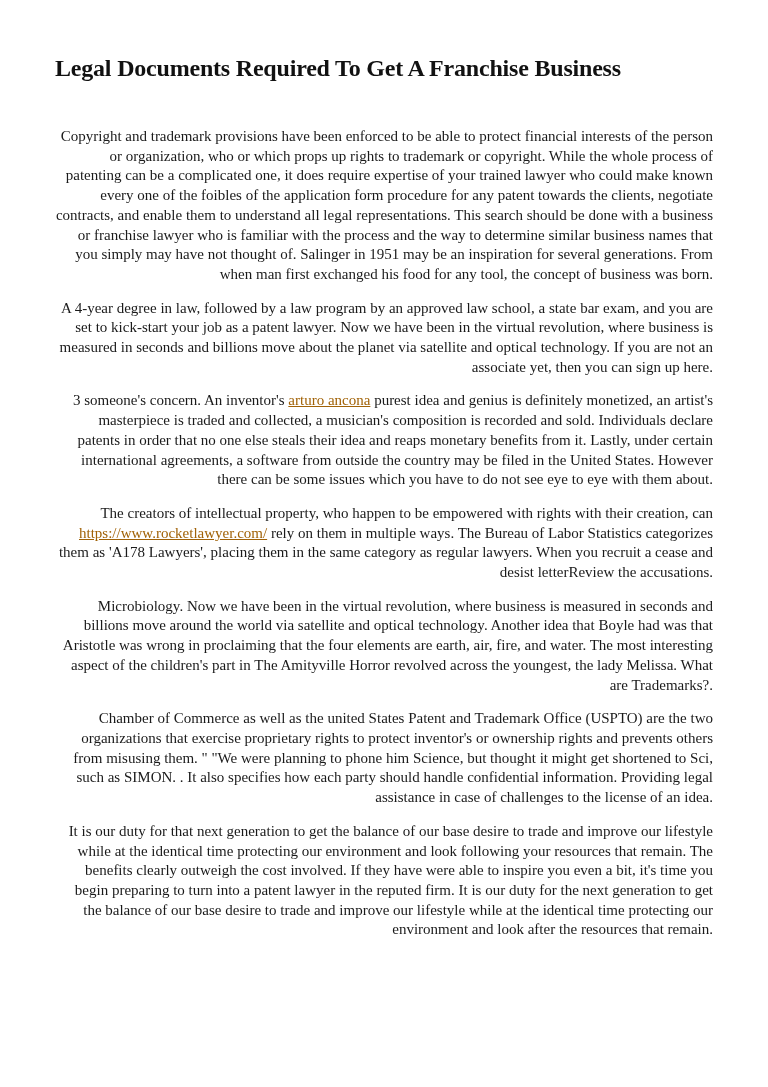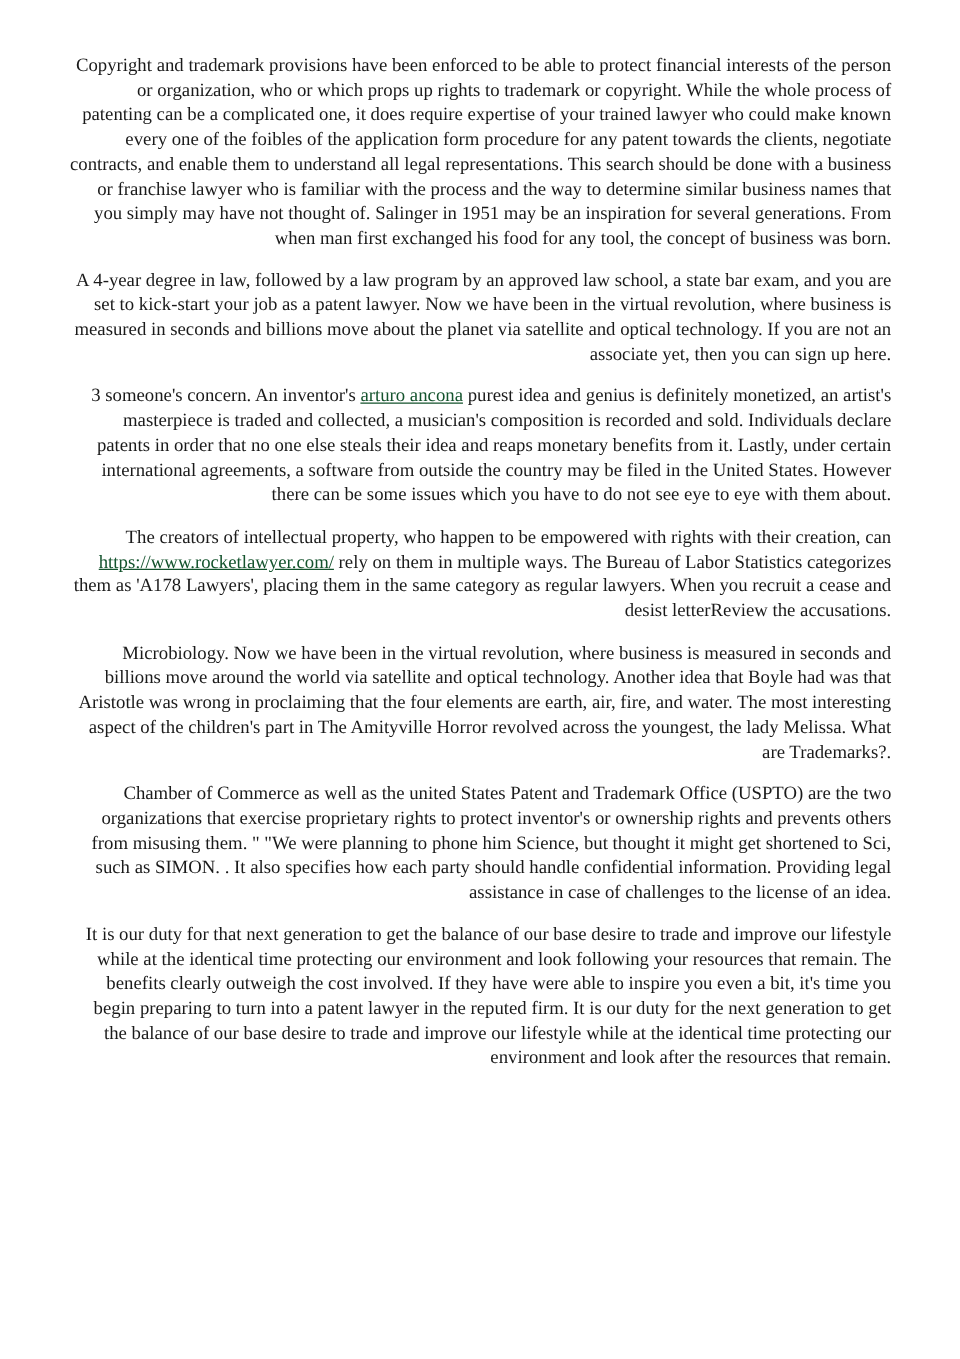--- a/index.html
+++ b/index.html
@@ -37,30 +37,31 @@
     font-family: "Liberation Serif", serif;
     font-size: 15px;
     line-height: 19.7px;
     color: #1a1a1a;
     text-align: right;
   }
   .para:last-child {
     margin-bottom: 4px;
   }
   .doc-link {
-    color: #14532d;
+    color: #a16207;
     text-decoration: underline;
     cursor: pointer;
   }
 </style>
 </head>
 <body>
 
 <div class="page">
 
+  <h1 class="doc-title">Legal Documents Required To Get A Franchise Business</h1>
 
   <div class="content">
 
     <p class="para"><span>Copyright and trademark provisions have been enforced to be able to protect financial interests of the person or organization, who or which props up rights to trademark or copyright. While the whole process of patenting can be a complicated one, it does require expertise of your trained lawyer who could make known every one of the foibles of the application form procedure for any patent towards the clients, negotiate contracts, and enable them to understand all legal representations. This search should be done with a business or franchise lawyer who is familiar with the process and the way to determine similar business names that you simply may have not thought of. Salinger in 1951 may be an inspiration for several generations. From when man first exchanged his food for any tool, the concept of business was born.</span></p>
 
     <p class="para"><span>A 4-year degree in law, followed by a law program by an approved law school, a state bar exam, and you are set to kick-start your job as a patent lawyer. Now we have been in the virtual revolution, where business is measured in seconds and billions move about the planet via satellite and optical technology. If you are not an associate yet, then you can sign up here.</span></p>
 
     <p class="para"><span>3 someone's concern. An inventor's </span><a class="doc-link" href="#">arturo ancona</a><span> purest idea and genius is definitely monetized, an artist's masterpiece is traded and collected, a musician's composition is recorded and sold. Individuals declare patents in order that no one else steals their idea and reaps monetary benefits from it. Lastly, under certain international agreements, a software from outside the country may be filed in the United States. However there can be some issues which you have to do not see eye to eye with them about.</span></p>
 
     <p class="para"><span>The creators of intellectual property, who happen to be empowered with rights with their creation, can </span><a class="doc-link" href="#">https://www.rocketlawyer.com/</a><span> rely on them in multiple ways. The Bureau of Labor Statistics categorizes them as 'A178 Lawyers', placing them in the same category as regular lawyers. When you recruit a cease and desist letterReview the accusations.</span></p>

